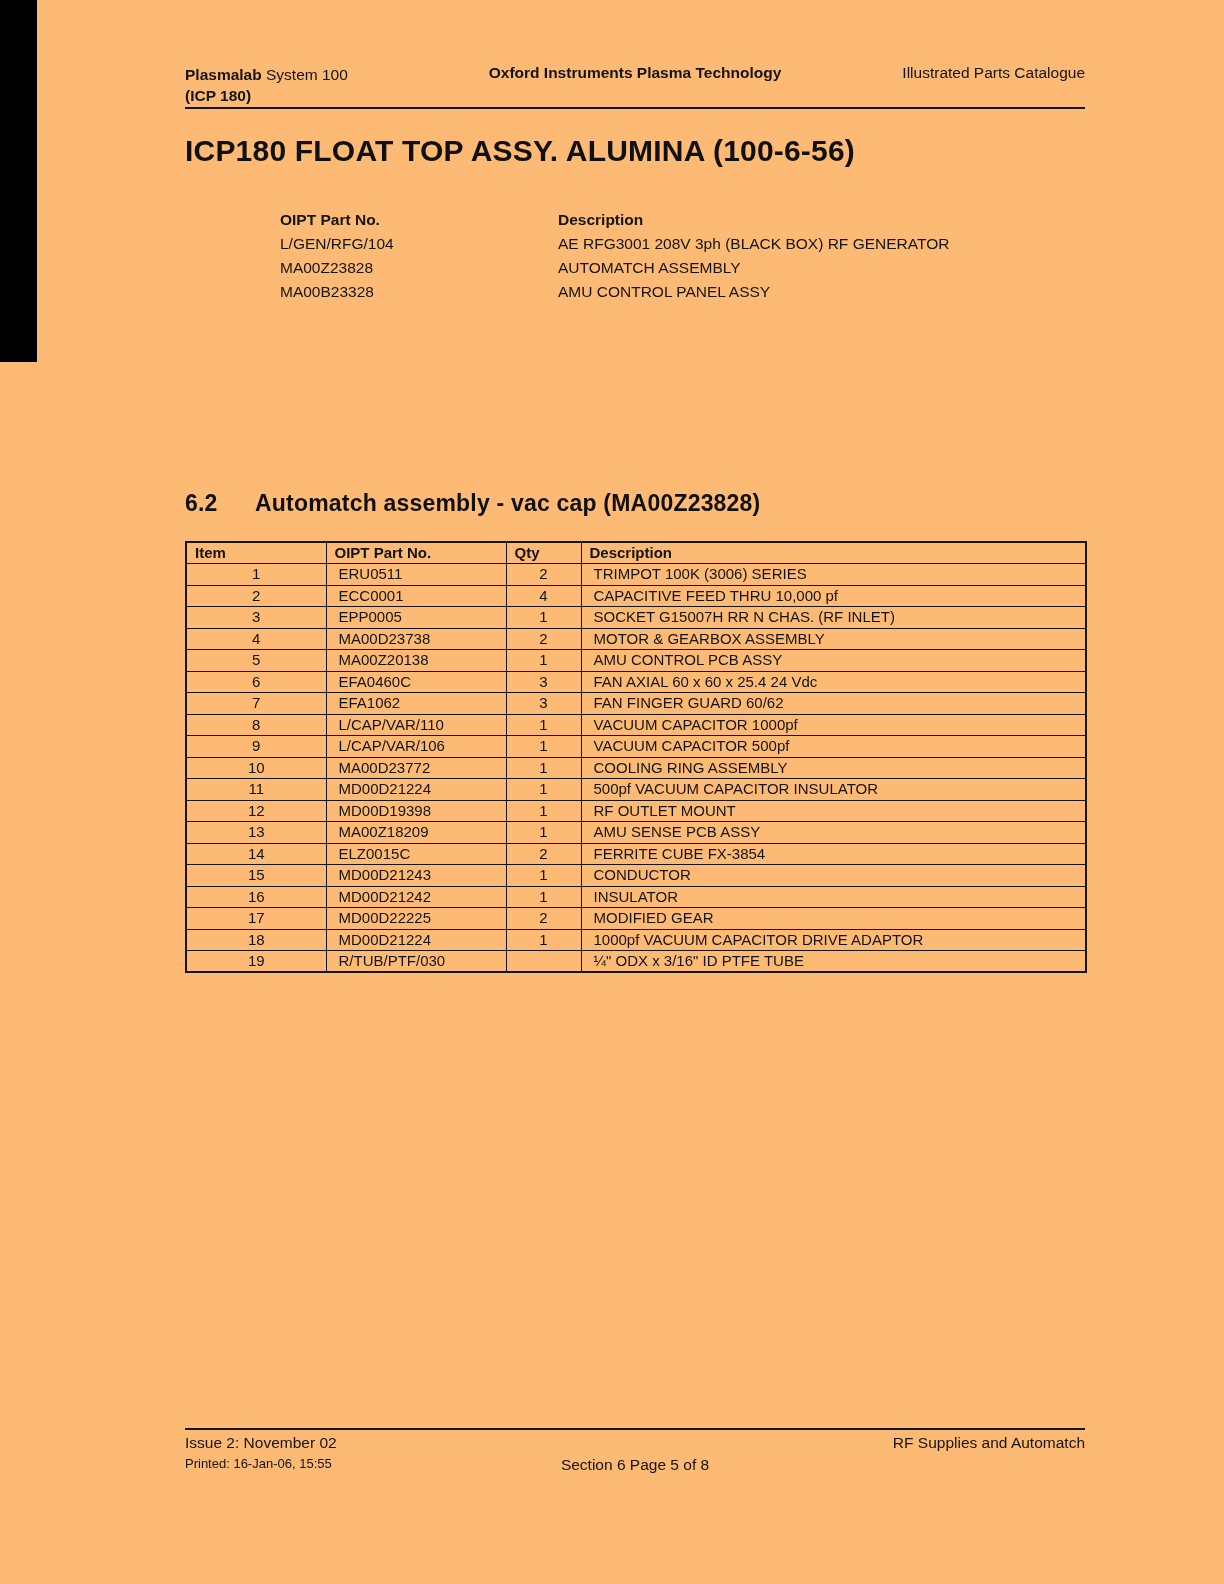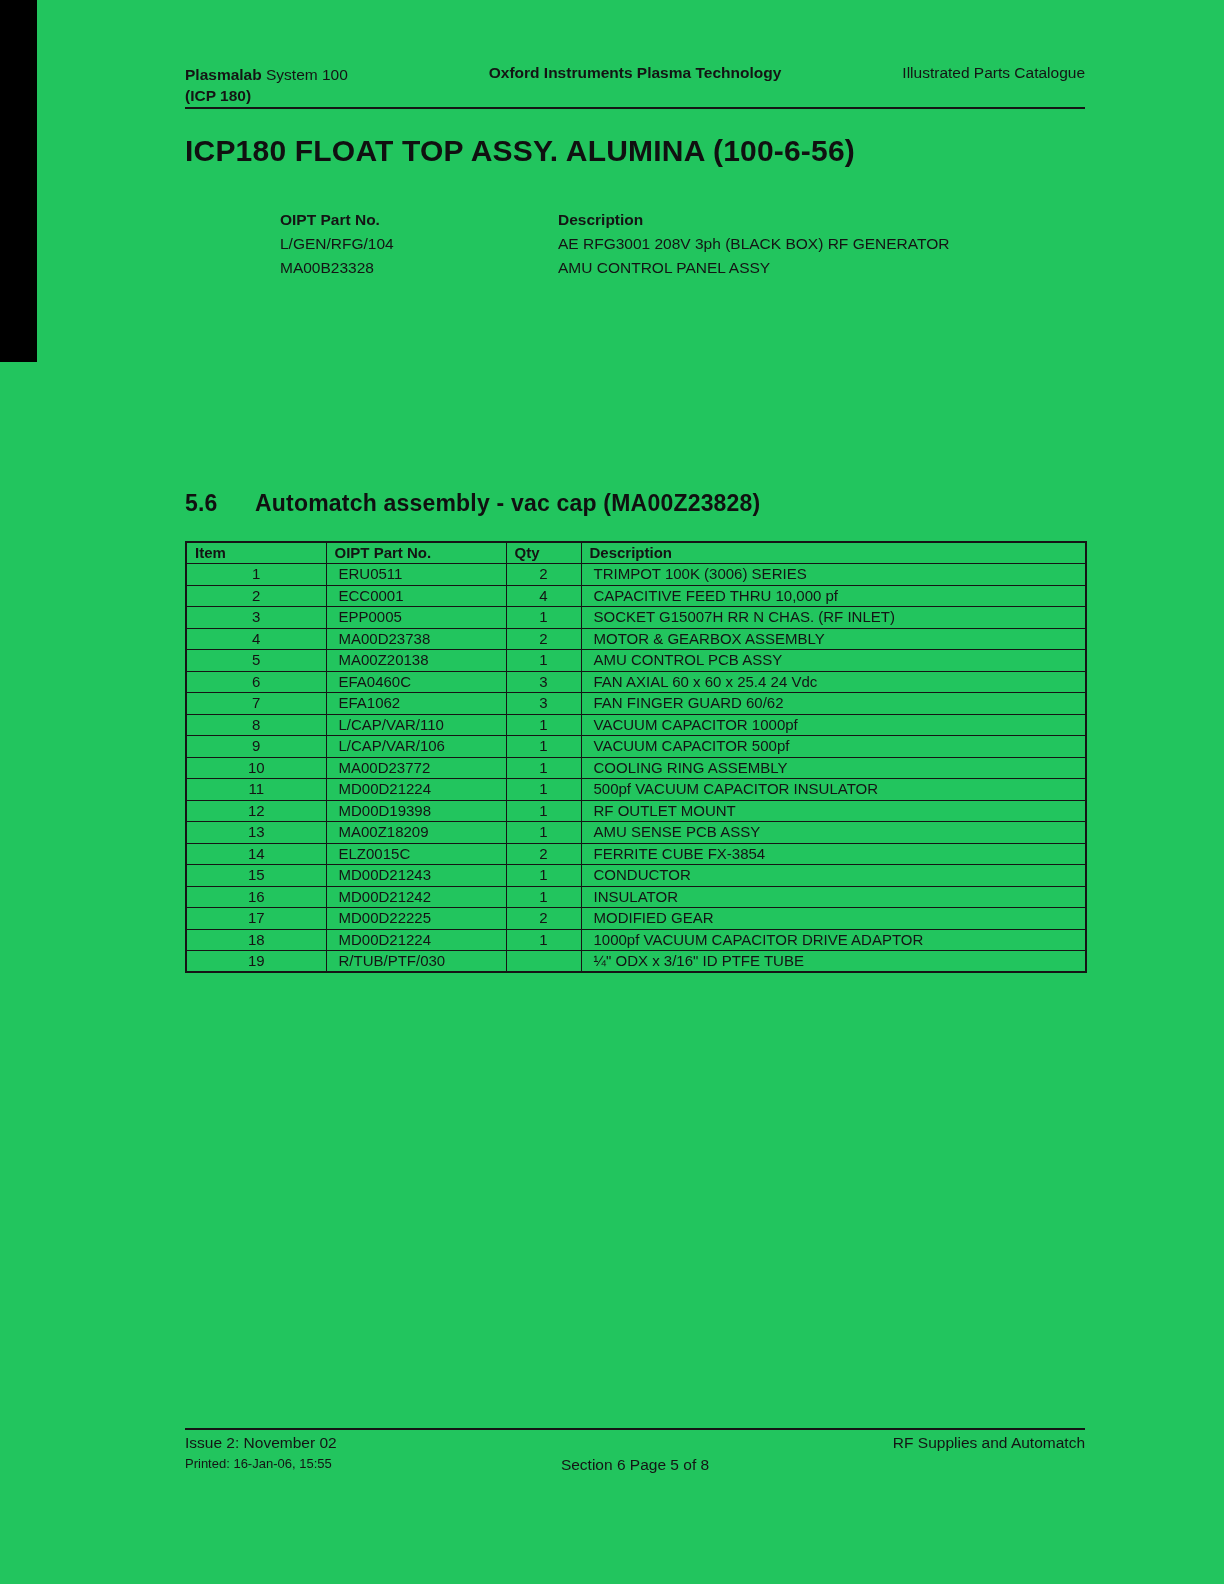--- a/index.html
+++ b/index.html
@@ -1,21 +1,21 @@
 <!DOCTYPE html>
 <html><head>
 <meta charset="utf-8">
 <style>
   * { margin:0; padding:0; box-sizing:border-box; }
   html,body { background:#ffffff; }
   .page {
     position:relative;
     width:1224px;
     height:1584px;
-    background:#22c55e;
+    background:#fdba74;
     font-family:"Liberation Sans", sans-serif;
     color:#141414;
     overflow:hidden;
   }
   .b { font-weight:bold; }
 
   
   .scan-artifact {
     position:absolute; left:0; top:0;
     width:37px; height:362px;
@@ -123,27 +123,31 @@
   <div class="parts-list">
     <div class="pl-row pl-head">
       <span class="pl-col1">OIPT Part No.</span>
       <span class="pl-col2">Description</span>
     </div>
     <div class="pl-row">
       <span class="pl-col1">L/GEN/RFG/104</span>
       <span class="pl-col2">AE RFG3001 208V 3ph (BLACK BOX) RF GENERATOR</span>
     </div>
     <div class="pl-row">
+      <span class="pl-col1">MA00Z23828</span>
+      <span class="pl-col2">AUTOMATCH ASSEMBLY</span>
+    </div>
+    <div class="pl-row">
       <span class="pl-col1">MA00B23328</span>
       <span class="pl-col2">AMU CONTROL PANEL ASSY</span>
     </div>
   </div>
 
   <div class="section-heading">
-    <span class="section-number">5.6</span><span>Automatch assembly - vac cap (MA00Z23828)</span>
+    <span class="section-number">6.2</span><span>Automatch assembly - vac cap (MA00Z23828)</span>
   </div>
 
   <table class="parts-table">
     <colgroup>
       <col style="width:140px">
       <col style="width:180px">
       <col style="width:75px">
       <col style="width:505px">
     </colgroup>
     <thead>

